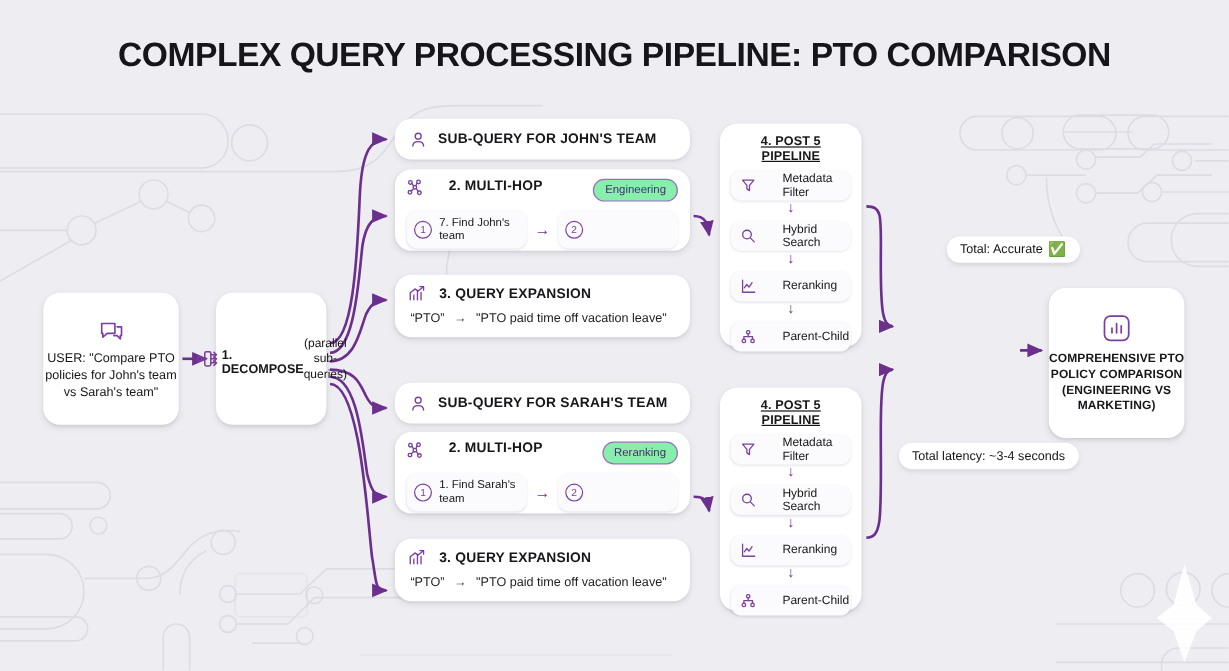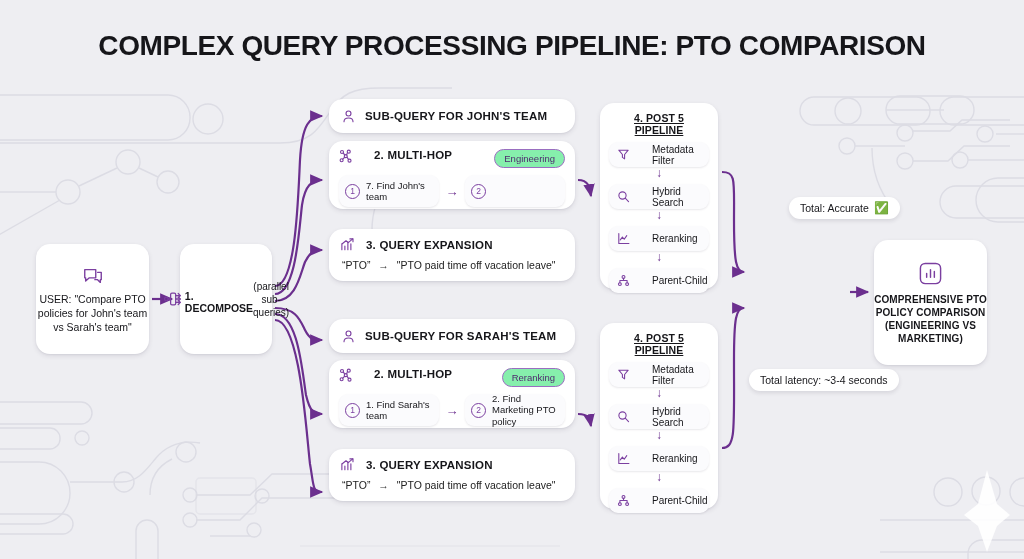--- a/index.html
+++ b/index.html
@@ -342,21 +342,20 @@
       <span class="badge">Reranking</span>
     </div>
     <div class="steps">
       <div class="inner step">
         <span class="stepnum">1</span>
         <span class="steptxt">1. Find Sarah's team</span>
       </div>
       <div class="midarrow">→</div>
       <div class="inner step">
         <span class="stepnum">2</span>
-        <span class="steptxt">2. Find Marketing PTO policy</span>
       </div>
     </div>
   </div>
 
   <div class="card qexp" id="qexp-sarah">
     <div class="qe-head">
       <span>
         <svg width="15" height="15" viewBox="0 0 20 20">
             <g class="ic" stroke-width="1.4">
           <path d="M2.5 17V9M6.5 17v-5M10.5 17V6.5M14.5 17v-8"></path>

